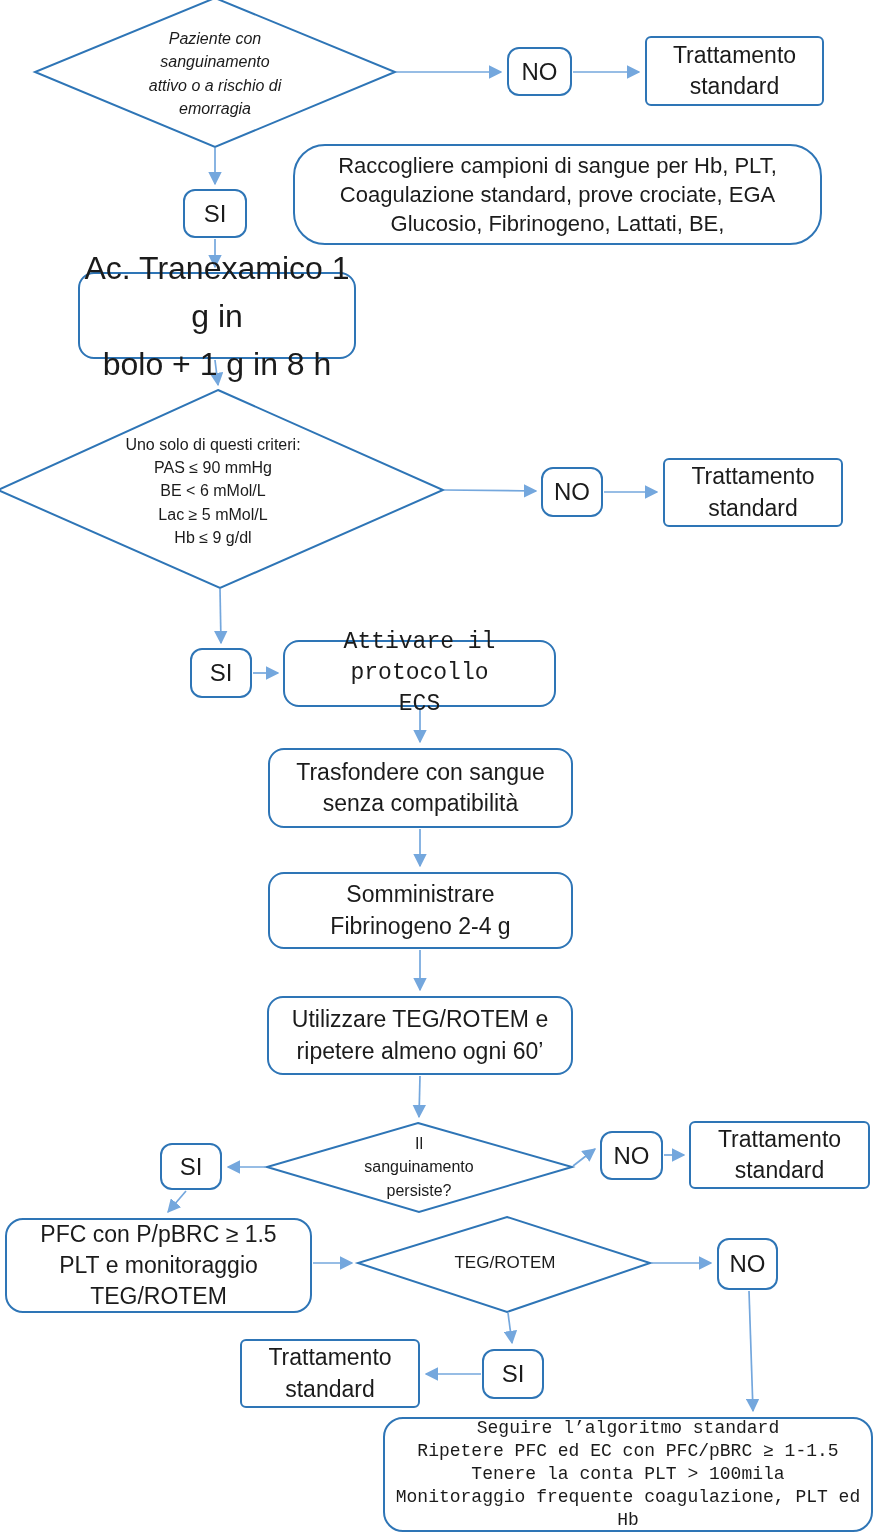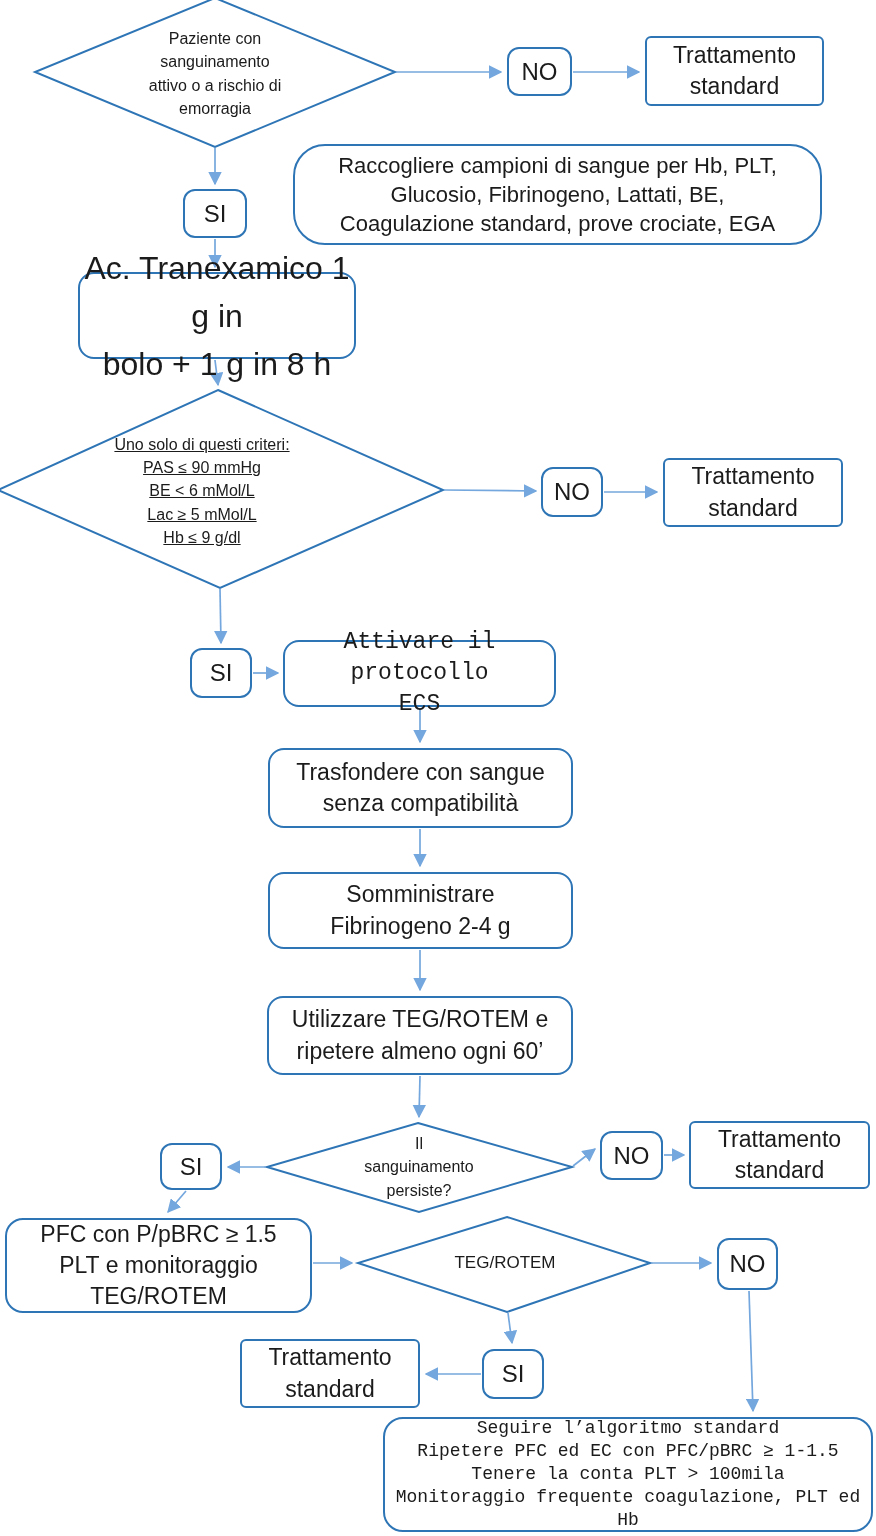--- a/index.html
+++ b/index.html
@@ -77,28 +77,28 @@
       <line x1="266" y1="1167" x2="228" y2="1167" marker-end="url(#ah)"></line>
       <line x1="186" y1="1191" x2="168" y2="1212" marker-end="url(#ah)"></line>
       <line x1="313" y1="1263" x2="352" y2="1263" marker-end="url(#ah)"></line>
       <line x1="651" y1="1263" x2="711" y2="1263" marker-end="url(#ah)"></line>
       <line x1="749" y1="1291" x2="753" y2="1411" marker-end="url(#ah)"></line>
       <line x1="508" y1="1313" x2="512" y2="1343" marker-end="url(#ah)"></line>
       <line x1="481" y1="1374" x2="426" y2="1374" marker-end="url(#ah)"></line>
     </g>
   </svg>
 
-  <div class="dtext fs-small" style="left:65px;top:26px;width:300px;height:95px;">
+  <div class="dtext fs-small" style="left:65px;top:26px;width:300px;height:95px;font-style:italic;">
     <div>Paziente con</div>
     <div>sanguinamento</div>
     <div>attivo o a rischio di</div>
     <div>emorragia</div>
   </div>
 
-  <div class="dtext fs-small" style="left:52px;top:432px;width:300px;height:118px;text-decoration:underline;">
+  <div class="dtext fs-small" style="left:63px;top:432px;width:300px;height:118px;">
     <div>Uno solo di questi criteri:</div>
     <div>PAS ≤ 90 mmHg</div>
     <div>BE &lt; 6 mMol/L</div>
     <div>Lac ≥ 5 mMol/L</div>
     <div>Hb ≤ 9 g/dl</div>
   </div>
 
   <div class="dtext fs-small" style="left:319px;top:1131px;width:200px;height:72px;">
     <div>Il</div>
     <div>sanguinamento</div>
@@ -106,22 +106,22 @@
   </div>
 
   <div class="dtext fs-teg" style="left:405px;top:1250px;width:200px;height:26px;">TEG/ROTEM</div>
 
   <div class="node fs-label" style="left:507px;top:47px;width:65px;height:49px;">NO</div>
 
   <div class="node fs-box" style="left:645px;top:36px;width:179px;height:70px;padding:0 18px;">Trattamento standard</div>
 
   <div class="node fs-collect" style="left:293px;top:144px;width:529px;height:101px;border-radius:32px;">
     <div>Raccogliere campioni di sangue per Hb, PLT,</div>
+    <div>Coagulazione standard, prove crociate, EGA</div>
     <div>Glucosio, Fibrinogeno, Lattati, BE,</div>
-    <div>Coagulazione standard, prove crociate, EGA</div>
   </div>
 
   <div class="node fs-label" style="left:183px;top:189px;width:64px;height:49px;">SI</div>
 
   <div class="node fs-big" style="left:78px;top:272px;width:278px;height:87px;border-radius:16px;">
     <div>Ac. Tranexamico 1 g in</div>
     <div>bolo + 1 g in 8 h</div>
   </div>
 
   <div class="node fs-label" style="left:541px;top:467px;width:62px;height:50px;">NO</div>

